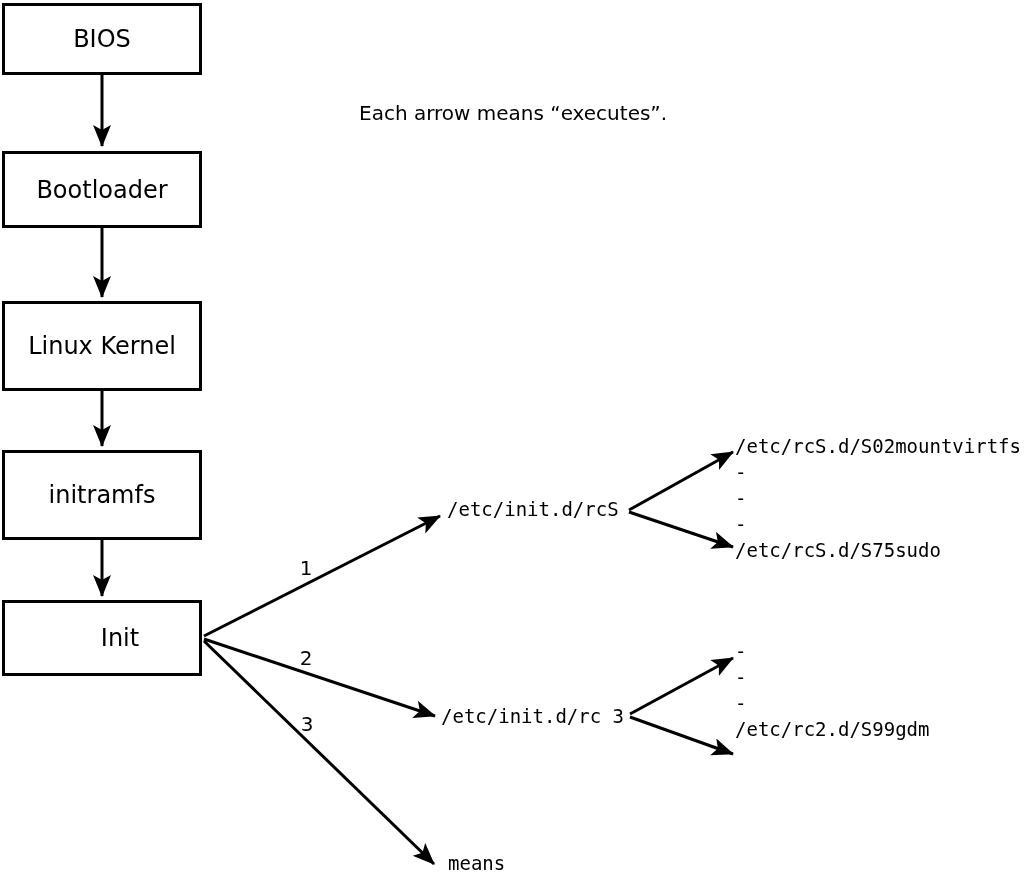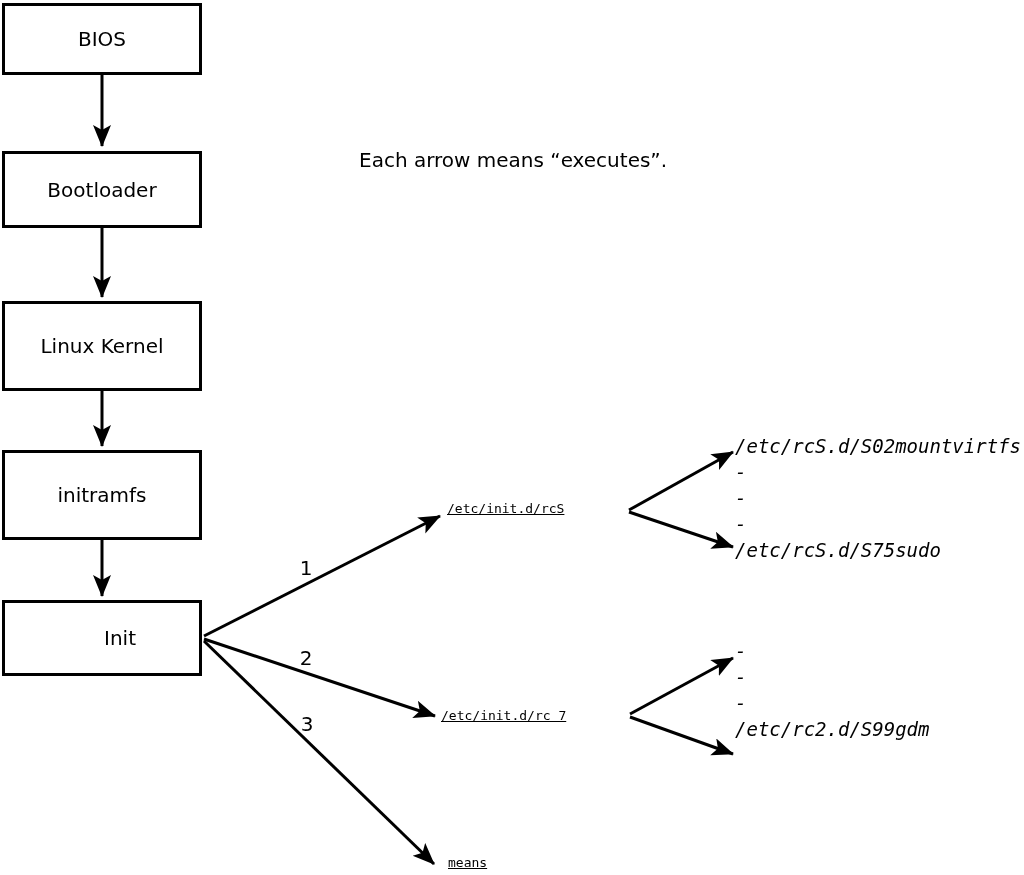--- a/index.html
+++ b/index.html
@@ -21,21 +21,21 @@
     left: 2px;
     width: 200px;
     border: 3px solid #000000;
     background: #ffffff;
     box-sizing: border-box;
     display: flex;
     align-items: center;
     justify-content: center;
   }
   .box .label {
-    font-size: 20px;
+    font-size: 24px;
     font-family: "DejaVu Sans", sans-serif;
     white-space: nowrap;
   }
   #box-bios       { top: 3px;   height: 72px; }
   #box-bootloader { top: 151px; height: 77px; }
   #box-kernel     { top: 301px; height: 90px; }
   #box-initramfs  { top: 450px; height: 90px; }
   #box-init       { top: 600px; height: 76px; padding-left: 36px; }
 
   #arrow-layer {
@@ -49,51 +49,48 @@
     stroke: #000000;
     stroke-width: 3;
   }
 
   .note {
     position: absolute;
     left: 359px;
     top: 101px;
     font-size: 20px;
     white-space: nowrap;
-    margin-top: 47px;
   }
   .edge-num {
     position: absolute;
     width: 14px;
     text-align: center;
     font-size: 20px;
   }
   #edge-num-1 { left: 299px; top: 556px; }
   #edge-num-2 { left: 299px; top: 646px; }
   #edge-num-3 { left: 300px; top: 712px; }
 
   .mono {
     font-family: "DejaVu Sans Mono", monospace;
-    font-size: 13px;
+    font-size: 19px;
     line-height: 22px;
     white-space: nowrap;
     position: absolute;
-    text-decoration: underline;
   }
   #rcs-script { left: 447px; top: 498px; }
   #rc2-script { left: 441px; top: 705px; }
   #getty-label { left: 448px; top: 852px; }
 
   .child-list {
     position: absolute;
     left: 735px;
     font-family: "DejaVu Sans Mono", monospace;
     font-size: 19px;
     white-space: nowrap;
-    font-style: italic;
   }
   .child-list .row {
     height: 26px;
     line-height: 26px;
   }
   #rcs-children { top: 433px; }
   #rc2-children { top: 638px; }
 </style>
 </head>
 <body>
@@ -139,21 +136,21 @@
   </div>
   <div class="box" id="box-init">
     <span class="label">Init</span>
   </div>
 
   <div class="edge-num" id="edge-num-1">1</div>
   <div class="edge-num" id="edge-num-2">2</div>
   <div class="edge-num" id="edge-num-3">3</div>
 
   <div class="mono" id="rcs-script">/etc/init.d/rcS</div>
-  <div class="mono" id="rc2-script">/etc/init.d/rc 7</div>
+  <div class="mono" id="rc2-script">/etc/init.d/rc 3</div>
   <div class="mono" id="getty-label">means</div>
 
   <div class="child-list" id="rcs-children">
     <div class="row">/etc/rcS.d/S02mountvirtfs</div>
     <div class="row">-</div>
     <div class="row">-</div>
     <div class="row">-</div>
     <div class="row">/etc/rcS.d/S75sudo</div>
   </div>
 

